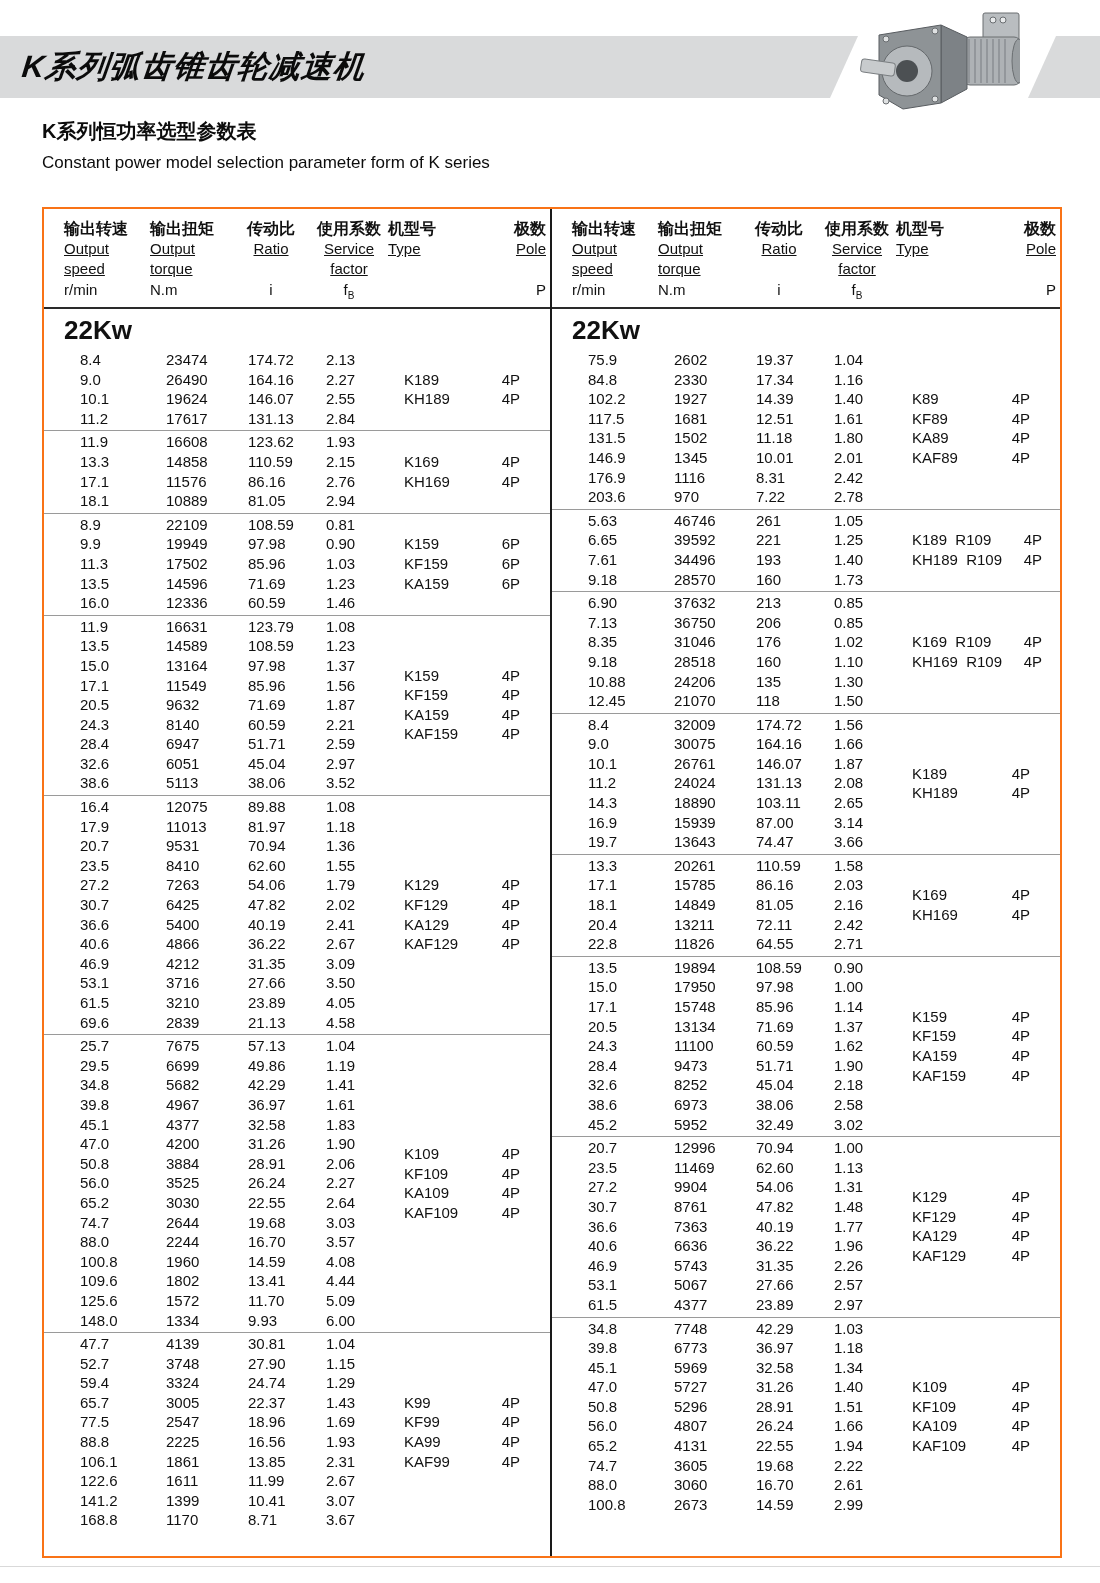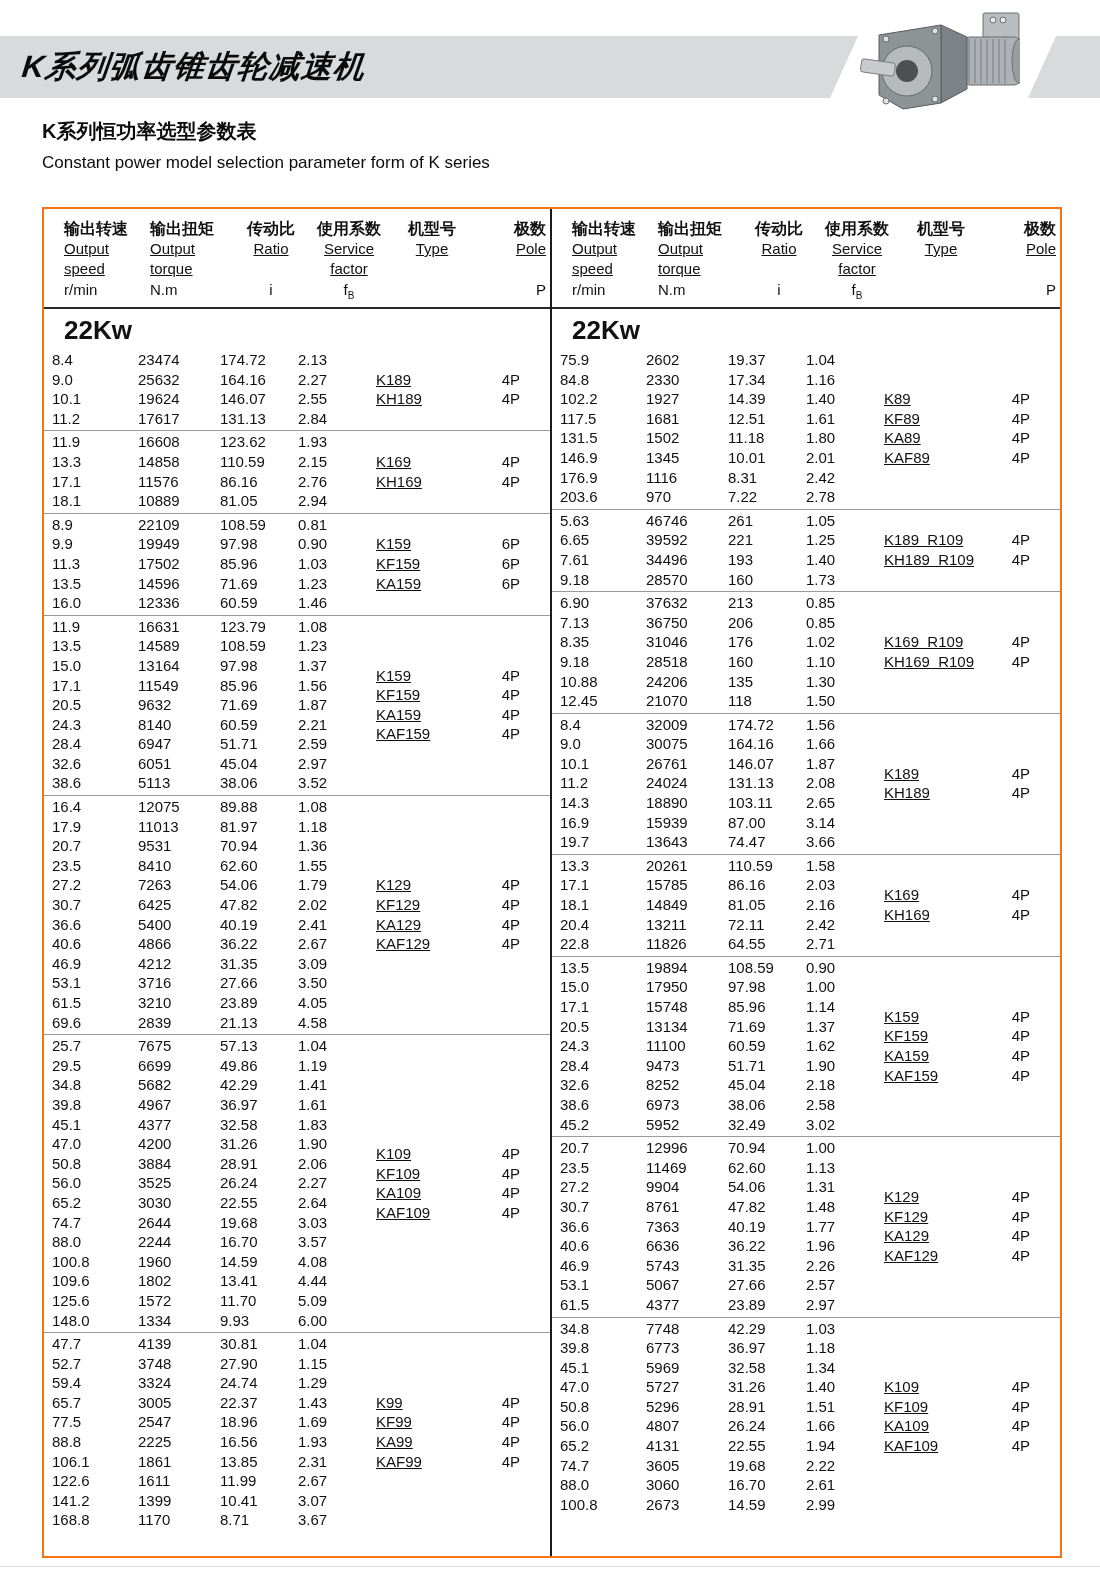--- a/index.html
+++ b/index.html
@@ -26,36 +26,36 @@
   .half{width:50%;box-sizing:border-box;overflow:hidden;}
   .half.first{border-right:2px solid #1a1a1a;}
 
   .hrow{display:flex;height:100px;box-sizing:border-box;padding:9px 0 0 20px;
         border-bottom:2px solid #2a2a2a;}
   .hc{box-sizing:border-box;}
   .hc0{width:86px;text-align:left;}
   .hc1{width:82px;text-align:left;}
   .hc2{width:78px;text-align:center;}
   .hc3{width:78px;text-align:center;}
-  .hc4{flex:1;text-align:center;}
+  .hc4{flex:1;}
   .hc5{width:74px;text-align:right;padding-right:4px;}
   .hzh{font-size:16px;font-weight:bold;line-height:21px;white-space:nowrap;}
   .hl{font-size:15px;line-height:20px;min-height:20px;text-decoration:underline;}
   .hunit{font-size:15px;line-height:22px;min-height:22px;}
   .hunit sub{font-size:10px;}
 
   .kw-title{font-size:26px;font-weight:bold;line-height:28px;padding:7px 0 5px 20px;}
   .group{display:flex;border-bottom:1px solid #9a9a9a;padding:1px 0 2px 0;}
   .tbody .group:last-child{border-bottom:none;}
-  .nums{width:324px;flex:none;padding-left:8px;}
+  .nums{width:324px;flex:none;padding-left:36px;}
   .num-row{display:flex;line-height:19.6px;font-size:15px;}
   .w0{width:86px;}.w1{width:82px;}.w2{width:78px;}.w3{width:78px;}
   .types{flex:1;display:flex;flex-direction:column;justify-content:center;padding-right:30px;}
   .type-row{display:flex;line-height:19.6px;font-size:15px;}
-  .type-label{flex:1;white-space:pre;text-decoration:underline;}
+  .type-label{flex:1;white-space:pre;}
   .type-pole{width:40px;text-align:right;}
 
   .bottom-hairline{position:absolute;left:0;top:1566px;width:1100px;height:1px;background:#d9d9d9;}
 </style>
 </head>
 <body>
 
 <div class="banner">
   <div class="banner-text">K系列弧齿锥齿轮减速机</div>
 </div>
@@ -127,21 +127,21 @@
         <div class="group">
           <div class="nums">
             <div class="num-row">
               <div class="w0">8.4</div>
               <div class="w1">23474</div>
               <div class="w2">174.72</div>
               <div class="w3">2.13</div>
             </div>
             <div class="num-row">
               <div class="w0">9.0</div>
-              <div class="w1">25632</div>
+              <div class="w1">26490</div>
               <div class="w2">164.16</div>
               <div class="w3">2.27</div>
             </div>
             <div class="num-row">
               <div class="w0">10.1</div>
               <div class="w1">19624</div>
               <div class="w2">146.07</div>
               <div class="w3">2.55</div>
             </div>
             <div class="num-row">

